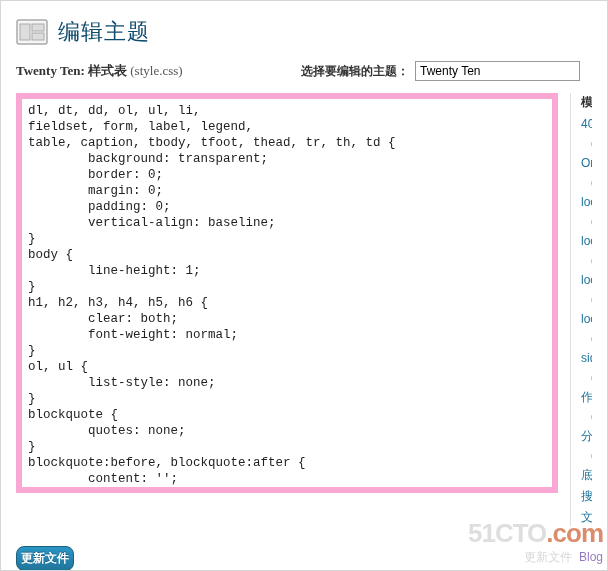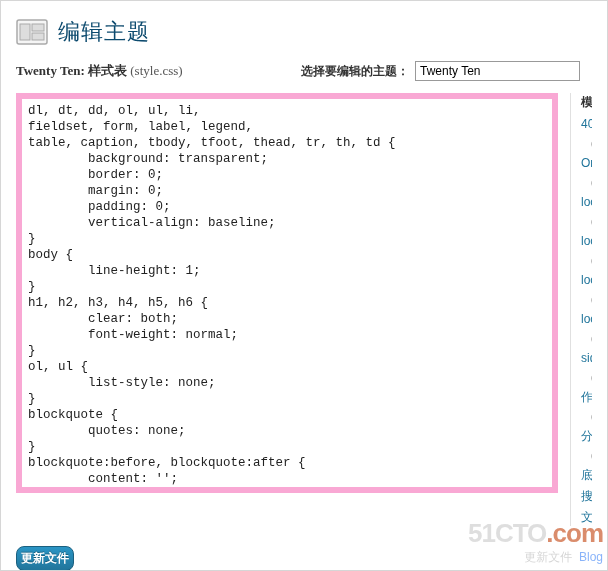--- a/index.html
+++ b/index.html
@@ -55,21 +55,21 @@
     text-shadow: 0 -1px 0 rgba(0,0,0,.3);
   }
   .watermark {
     position: absolute; right: 4px; bottom: 4px;
     text-align: right; pointer-events: none; opacity: .6;
     font-family: Arial, sans-serif;
   }
   .watermark .big { font-size: 26px; font-weight: bold; color: #c9c9c9; letter-spacing: -1px; }
   .watermark .big .dot { color: #c2410c; }
   .watermark .small { font-size: 12px; color: #bbb; }
-  .watermark .small .red { color: #3b82f6; }
+  .watermark .small .red { color: #4c1d95; }
 </style>
 </head>
 <body>
 
 <div class="wrap">
   <div class="heading-row">
     <span class="screen-icon">
       <svg viewBox="0 0 32 26" width="32" height="26">
         <rect x="1" y="1" width="30" height="24" rx="2" ry="2" fill="#f5f5f5" stroke="#aaa" stroke-width="1.5"></rect>
         <rect x="4" y="5" width="10" height="16" fill="#ddd" stroke="#aaa"></rect>

